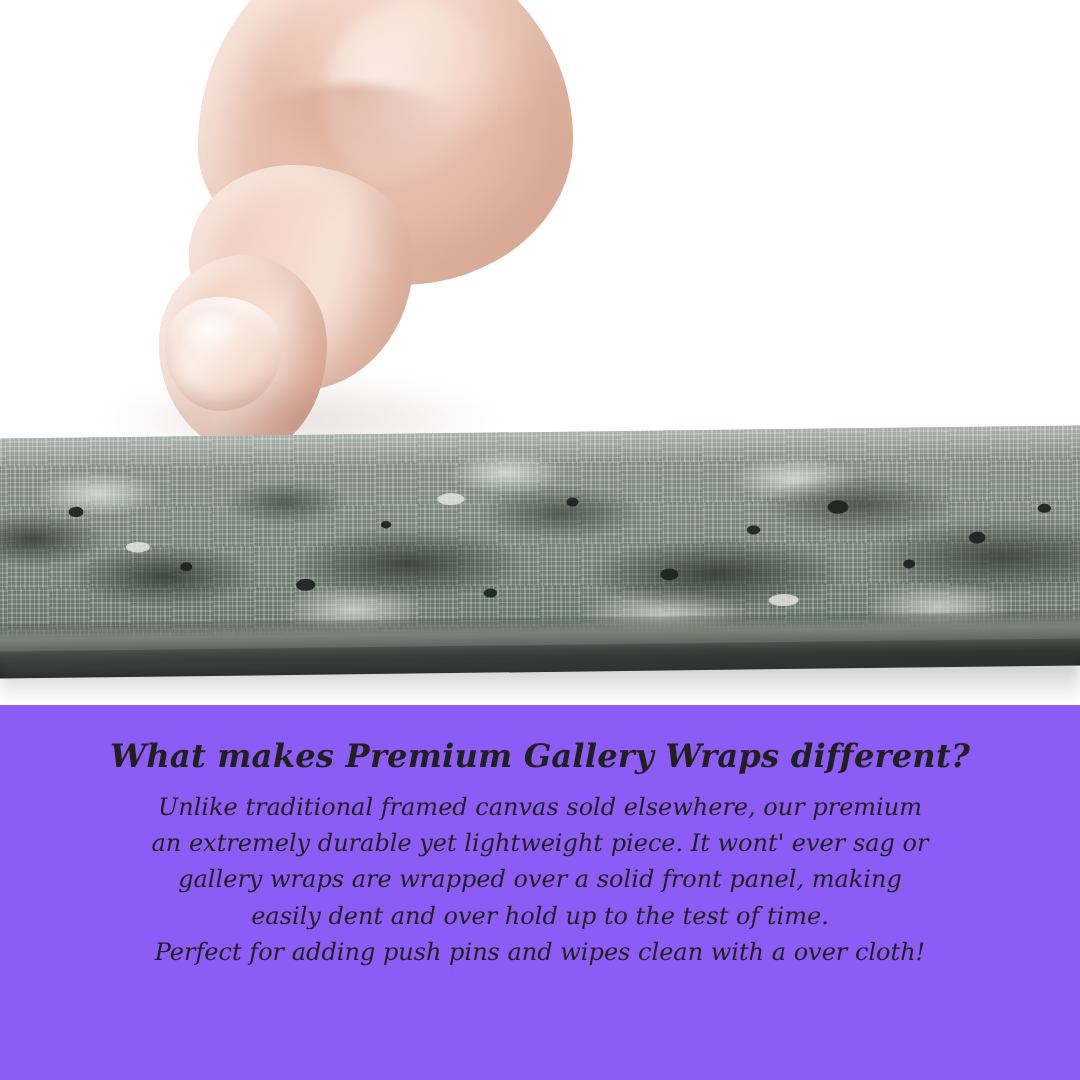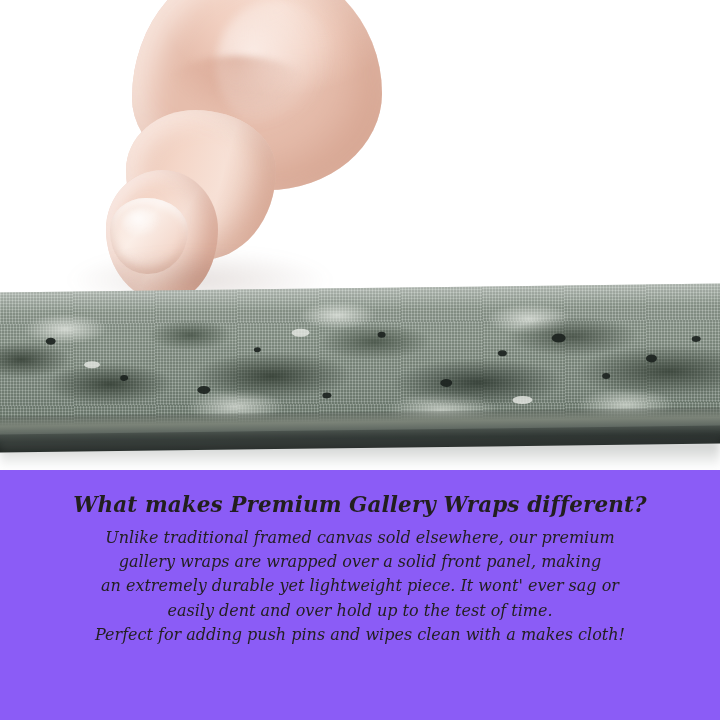--- a/index.html
+++ b/index.html
@@ -273,20 +273,20 @@
     </div>
 
     <div class="slab-foot"></div>
     <div class="slab-drop-shadow"></div>
   </div>
 
   <div class="copy">
     <p class="copy-heading">What makes Premium Gallery Wraps different?</p>
     <p class="copy-body">
       <span>Unlike traditional framed canvas sold elsewhere, our premium</span>
+      <span>an extremely durable yet lightweight piece. It wont' ever sag or</span>
       <span>gallery wraps are wrapped over a solid front panel, making</span>
-      <span>an extremely durable yet lightweight piece. It wont' ever sag or</span>
       <span>easily dent and over hold up to the test of time.</span>
-      <span>Perfect for adding push pins and wipes clean with a makes cloth!</span>
+      <span>Perfect for adding push pins and wipes clean with a over cloth!</span>
     </p>
   </div>
 
 </div>
 
 </body></html>

